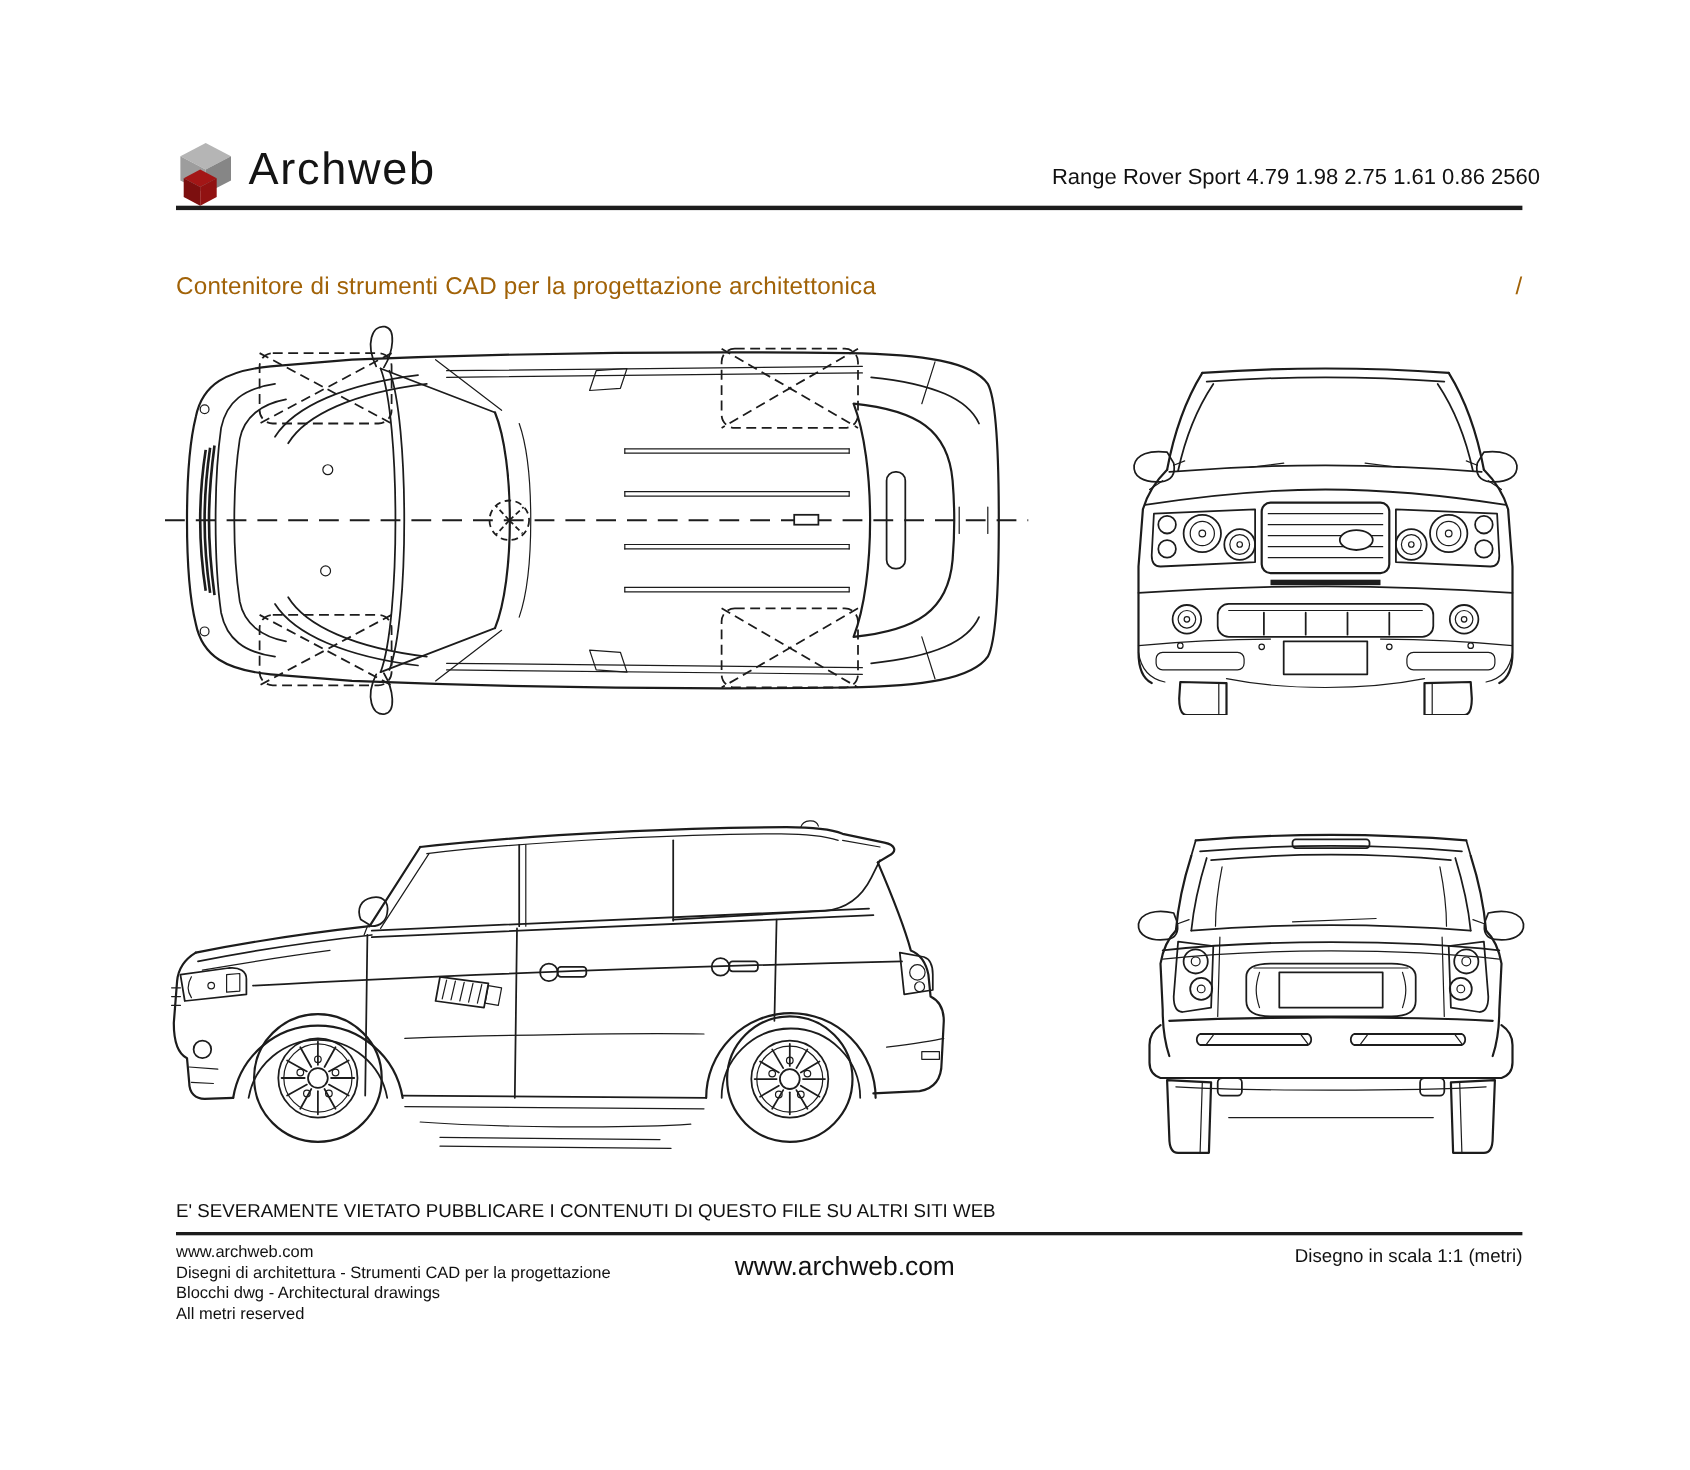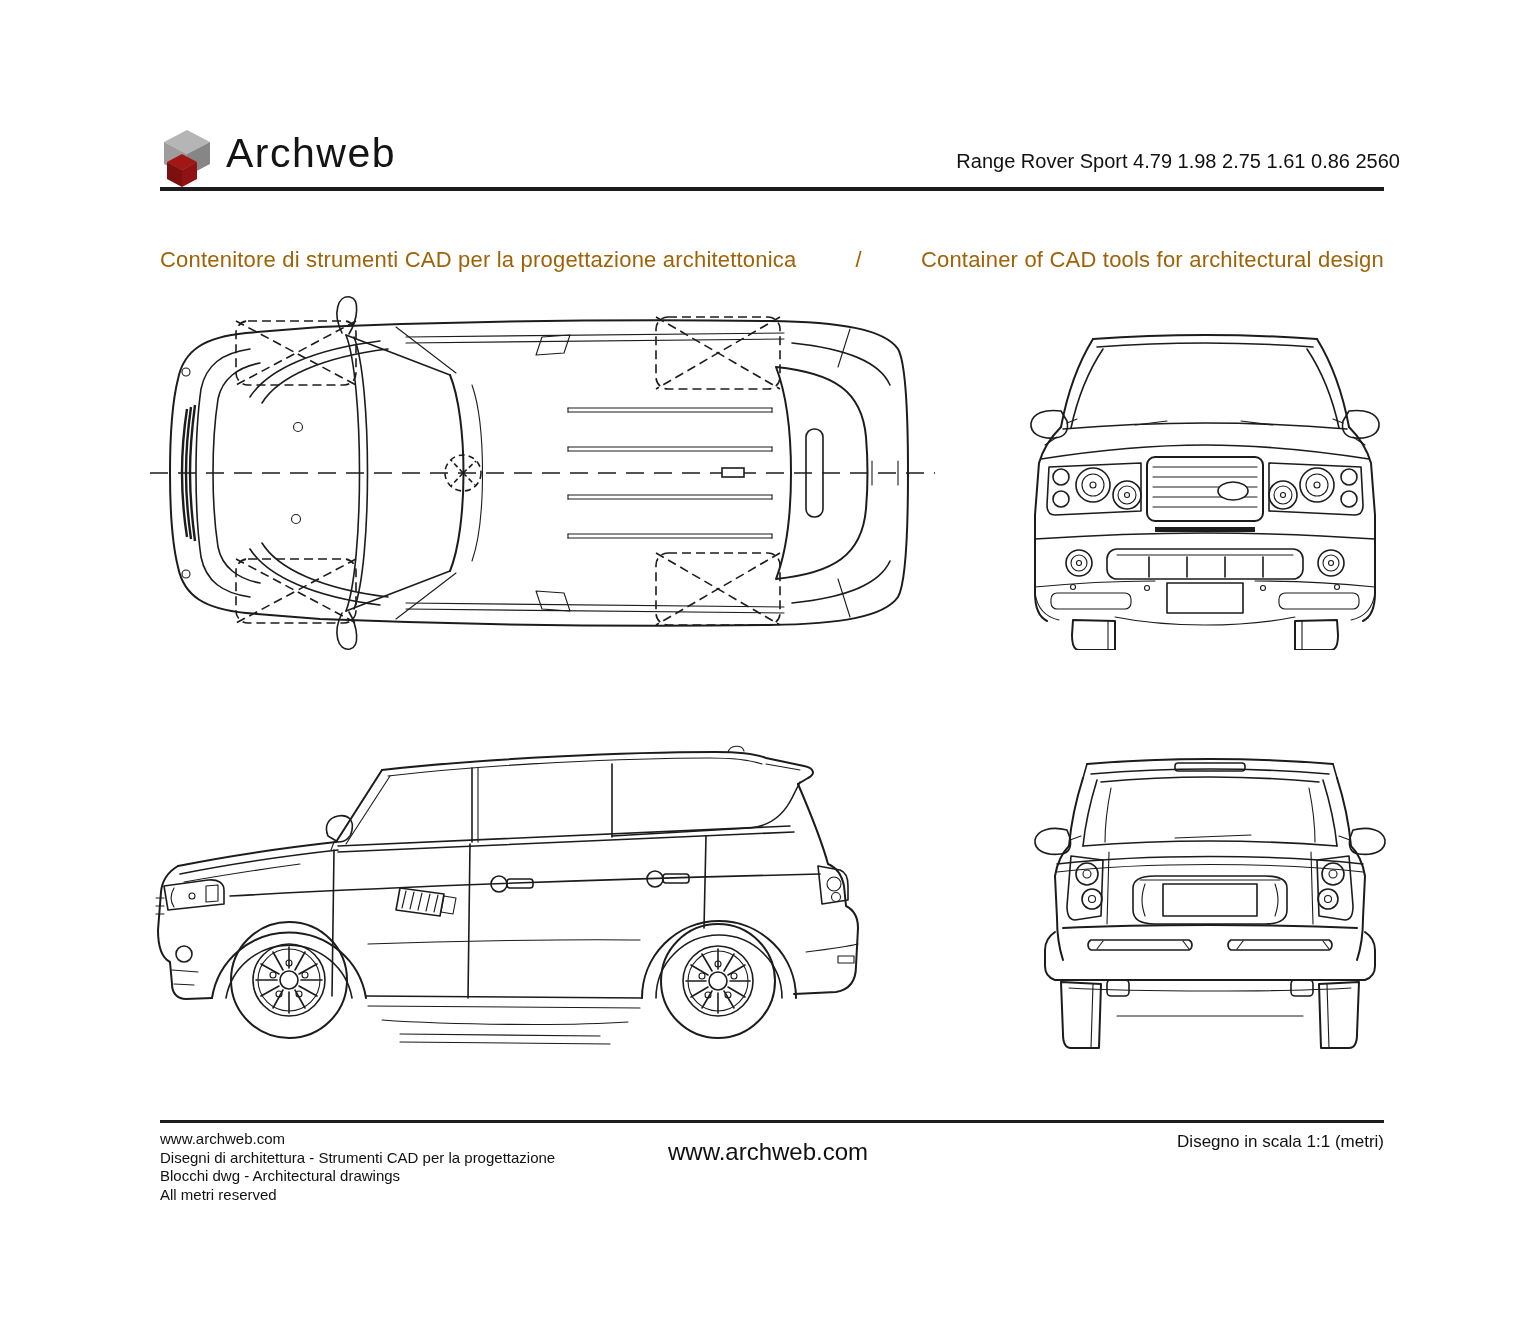--- a/index.html
+++ b/index.html
@@ -43,21 +43,20 @@
     <polygon points="7,34 22,42 22,59 7,51" fill="#7c0f0f"></polygon>
     <polygon points="37,34 22,42 22,59 37,51" fill="#911212"></polygon>
   </svg>
 </div>
 <div class="abs logo-text">Archweb</div>
 <div class="abs specs">Range Rover Sport 4.79 1.98 2.75 1.61 0.86 2560</div>
 <div class="abs rule1"></div>
 <div class="abs subtitle">
   <span>Contenitore di strumenti CAD per la progettazione architettonica</span>
   <span>/</span>
-  <span>Container of CAD tools for architectural design</span>
 </div>
 
 <div class="abs drawing" style="left:150px;top:287px;">
 <svg width="785" height="370" viewBox="0 0 785 370">
 
   <line class="cdash" x1="0" y1="186" x2="785" y2="186"></line>
   <line class="fine" x1="722" y1="174" x2="722" y2="198"></line>
   <line class="fine" x1="748" y1="174" x2="748" y2="198"></line>
 
   <path class="ln2" d="M96,46 C56,50 34,62 28,92 C22,116 20,150 20,186 C20,222 22,256 28,280 C34,310 56,322 96,326 L170,332 C320,338 470,340 620,338 C690,337 734,330 748,310 C756,296 758,246 758,186 C758,126 756,76 748,62 C734,42 690,35 620,34 C470,32 320,34 170,40 Z"></path>
@@ -442,20 +441,21 @@
   <line class="fine" x1="92" y1="268" x2="278" y2="268"></line>
 
   <path class="ln2" d="M36,234 L76,236 L74,300 L46,300 C40,300 38,294 38,286 Z"></path>
   <line class="fine" x1="68" y1="236" x2="66" y2="300"></line>
   <path class="ln2" d="M334,234 L294,236 L296,300 L324,300 C330,300 332,294 332,286 Z"></path>
   <line class="fine" x1="302" y1="236" x2="304" y2="300"></line>
 </svg>
 </div>
 
 <div class="abs notice">
+  <span>E' SEVERAMENTE VIETATO PUBBLICARE I CONTENUTI DI QUESTO FILE SU ALTRI SITI WEB</span>
 </div>
 <div class="abs rule2"></div>
 <div class="abs footer-left">
   <div>www.archweb.com</div>
   <div>Disegni di architettura - Strumenti CAD  per la progettazione</div>
   <div>Blocchi dwg - Architectural drawings</div>
   <div>All metri reserved</div>
 </div>
 <div class="abs footer-center">www.archweb.com</div>
 <div class="abs footer-right">Disegno in scala 1:1 (metri)</div>

